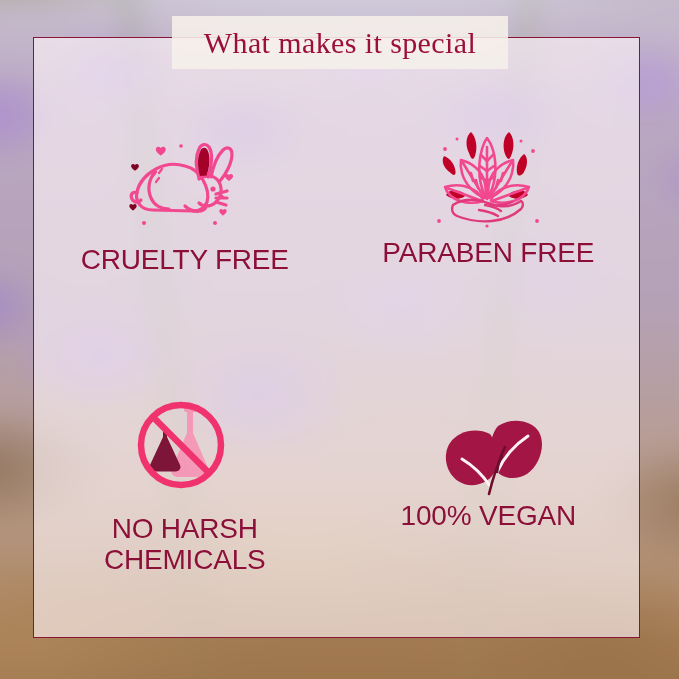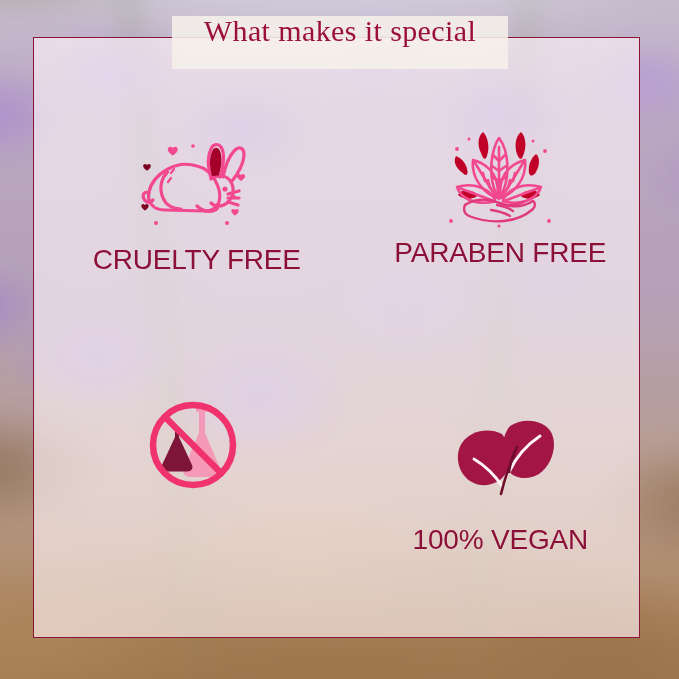--- a/index.html
+++ b/index.html
@@ -76,36 +76,37 @@
 
   
   #title-banner {
     position: absolute;
     left: 172px;
     top: 16px;
     width: 336px;
     height: 53px;
     background: rgba(246, 240, 234, 0.88);
     display: flex;
+    align-items: center;
     justify-content: center;
     z-index: 5;
   }
   #title-text {
     font-family: "Liberation Serif", "DejaVu Serif", serif;
     font-size: 30px;
     color: #9b0f3c;
     letter-spacing: 0.4px;
     white-space: nowrap;
     line-height: 1;
   }
 
   
   #grid {
     position: absolute;
-    left: 45px;
+    left: 33px;
     top: 69px;
     width: 607px;
     height: 569px;
     display: grid;
     grid-template-columns: 1fr 1fr;
     grid-template-rows: 1fr 1fr;
     z-index: 3;
   }
 
   .cell {
@@ -135,21 +136,21 @@
   }
 
   
   #cell-cruelty       { padding-top: 63px; }
   #cell-cruelty .feature-label   { margin-top: 16px; }
   #cell-paraben       { padding-top: 56px; }
   #cell-paraben .feature-label   { margin-top: 8px; }
   #cell-chemicals     { padding-top: 39px; }
   #cell-chemicals .feature-label { margin-top: 16px; }
   #cell-vegan         { padding-top: 58px; }
-  #cell-vegan .feature-label     { margin-top: 28px; }
+  #cell-vegan .feature-label     { margin-top: 4px; }
 
   #cell-cruelty   .icon-wrap { transform: translateX(-4px); }
   #cell-paraben   .icon-wrap { transform: translateX(0px); }
   #cell-chemicals .icon-wrap { transform: translateX(-4px); }
   #cell-vegan     .icon-wrap { transform: translateX(6px); }
 </style>
 </head>
 <body>
 
 <div id="stage">
@@ -314,20 +315,22 @@
           </g>
 
           <g fill="#7d1538">
             <path d="M34 38 l0 6 -13 28 c-1.6 3.5 0.8 6.5 4.6 6.5 l20.8 0 c3.8 0 6.2 -3 4.6 -6.5 l-13 -28 l0 -6 z"></path>
           </g>
 
           <circle cx="52" cy="52" r="40" fill="none" stroke="#f0336e" stroke-width="6.5"></circle>
           <line x1="24" y1="24" x2="80" y2="80" stroke="#f0336e" stroke-width="6.5" stroke-linecap="butt"></line>
         </svg>
       </div>
+      <div class="feature-label">NO HARSH
+CHEMICALS</div>
     </div>
 
     <div class="cell" id="cell-vegan">
       <div class="icon-wrap">
         <svg width="104" height="84" viewBox="0 0 104 84" aria-hidden="true">
 
           <path d="M48 22 C34 15 16 19 8 31 C0 43 4 61 16 69
                    C28 77 45 73 52 61 C57 51 55 31 48 22 Z" fill="#a31545"></path>
 
           <path d="M56 14 C70 5 90 8 97 20 C104 33 98 53 85 62

